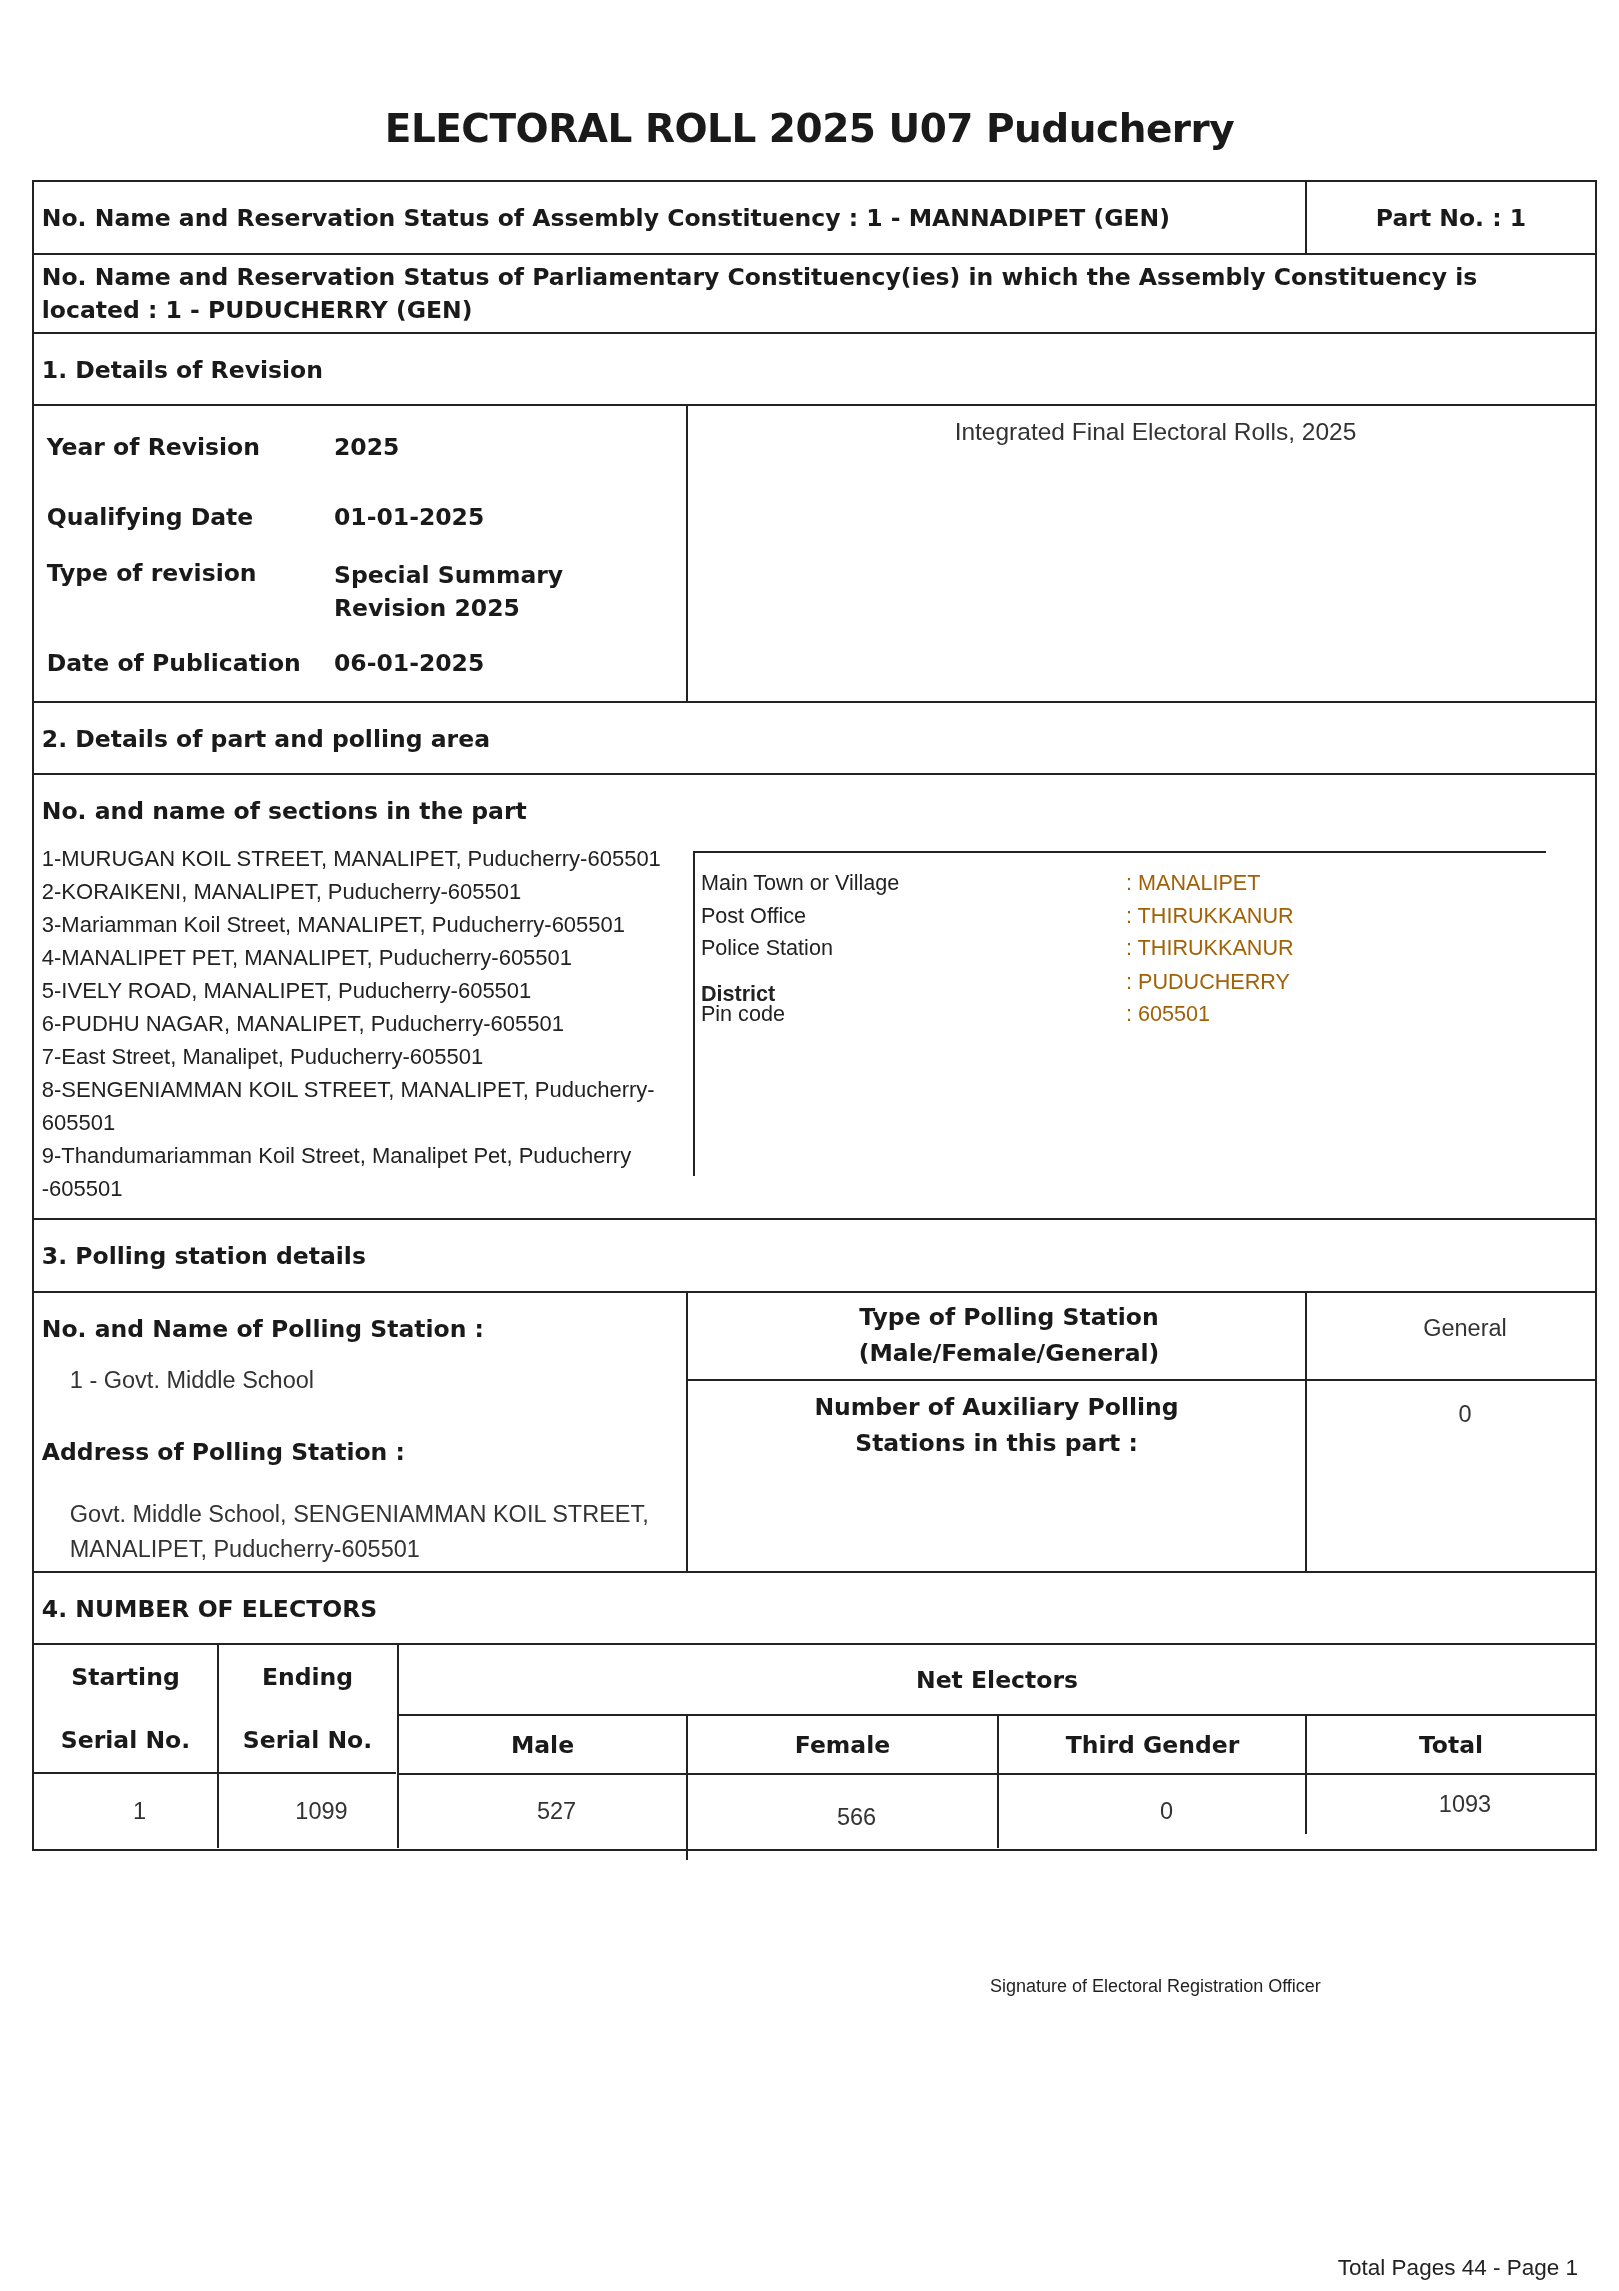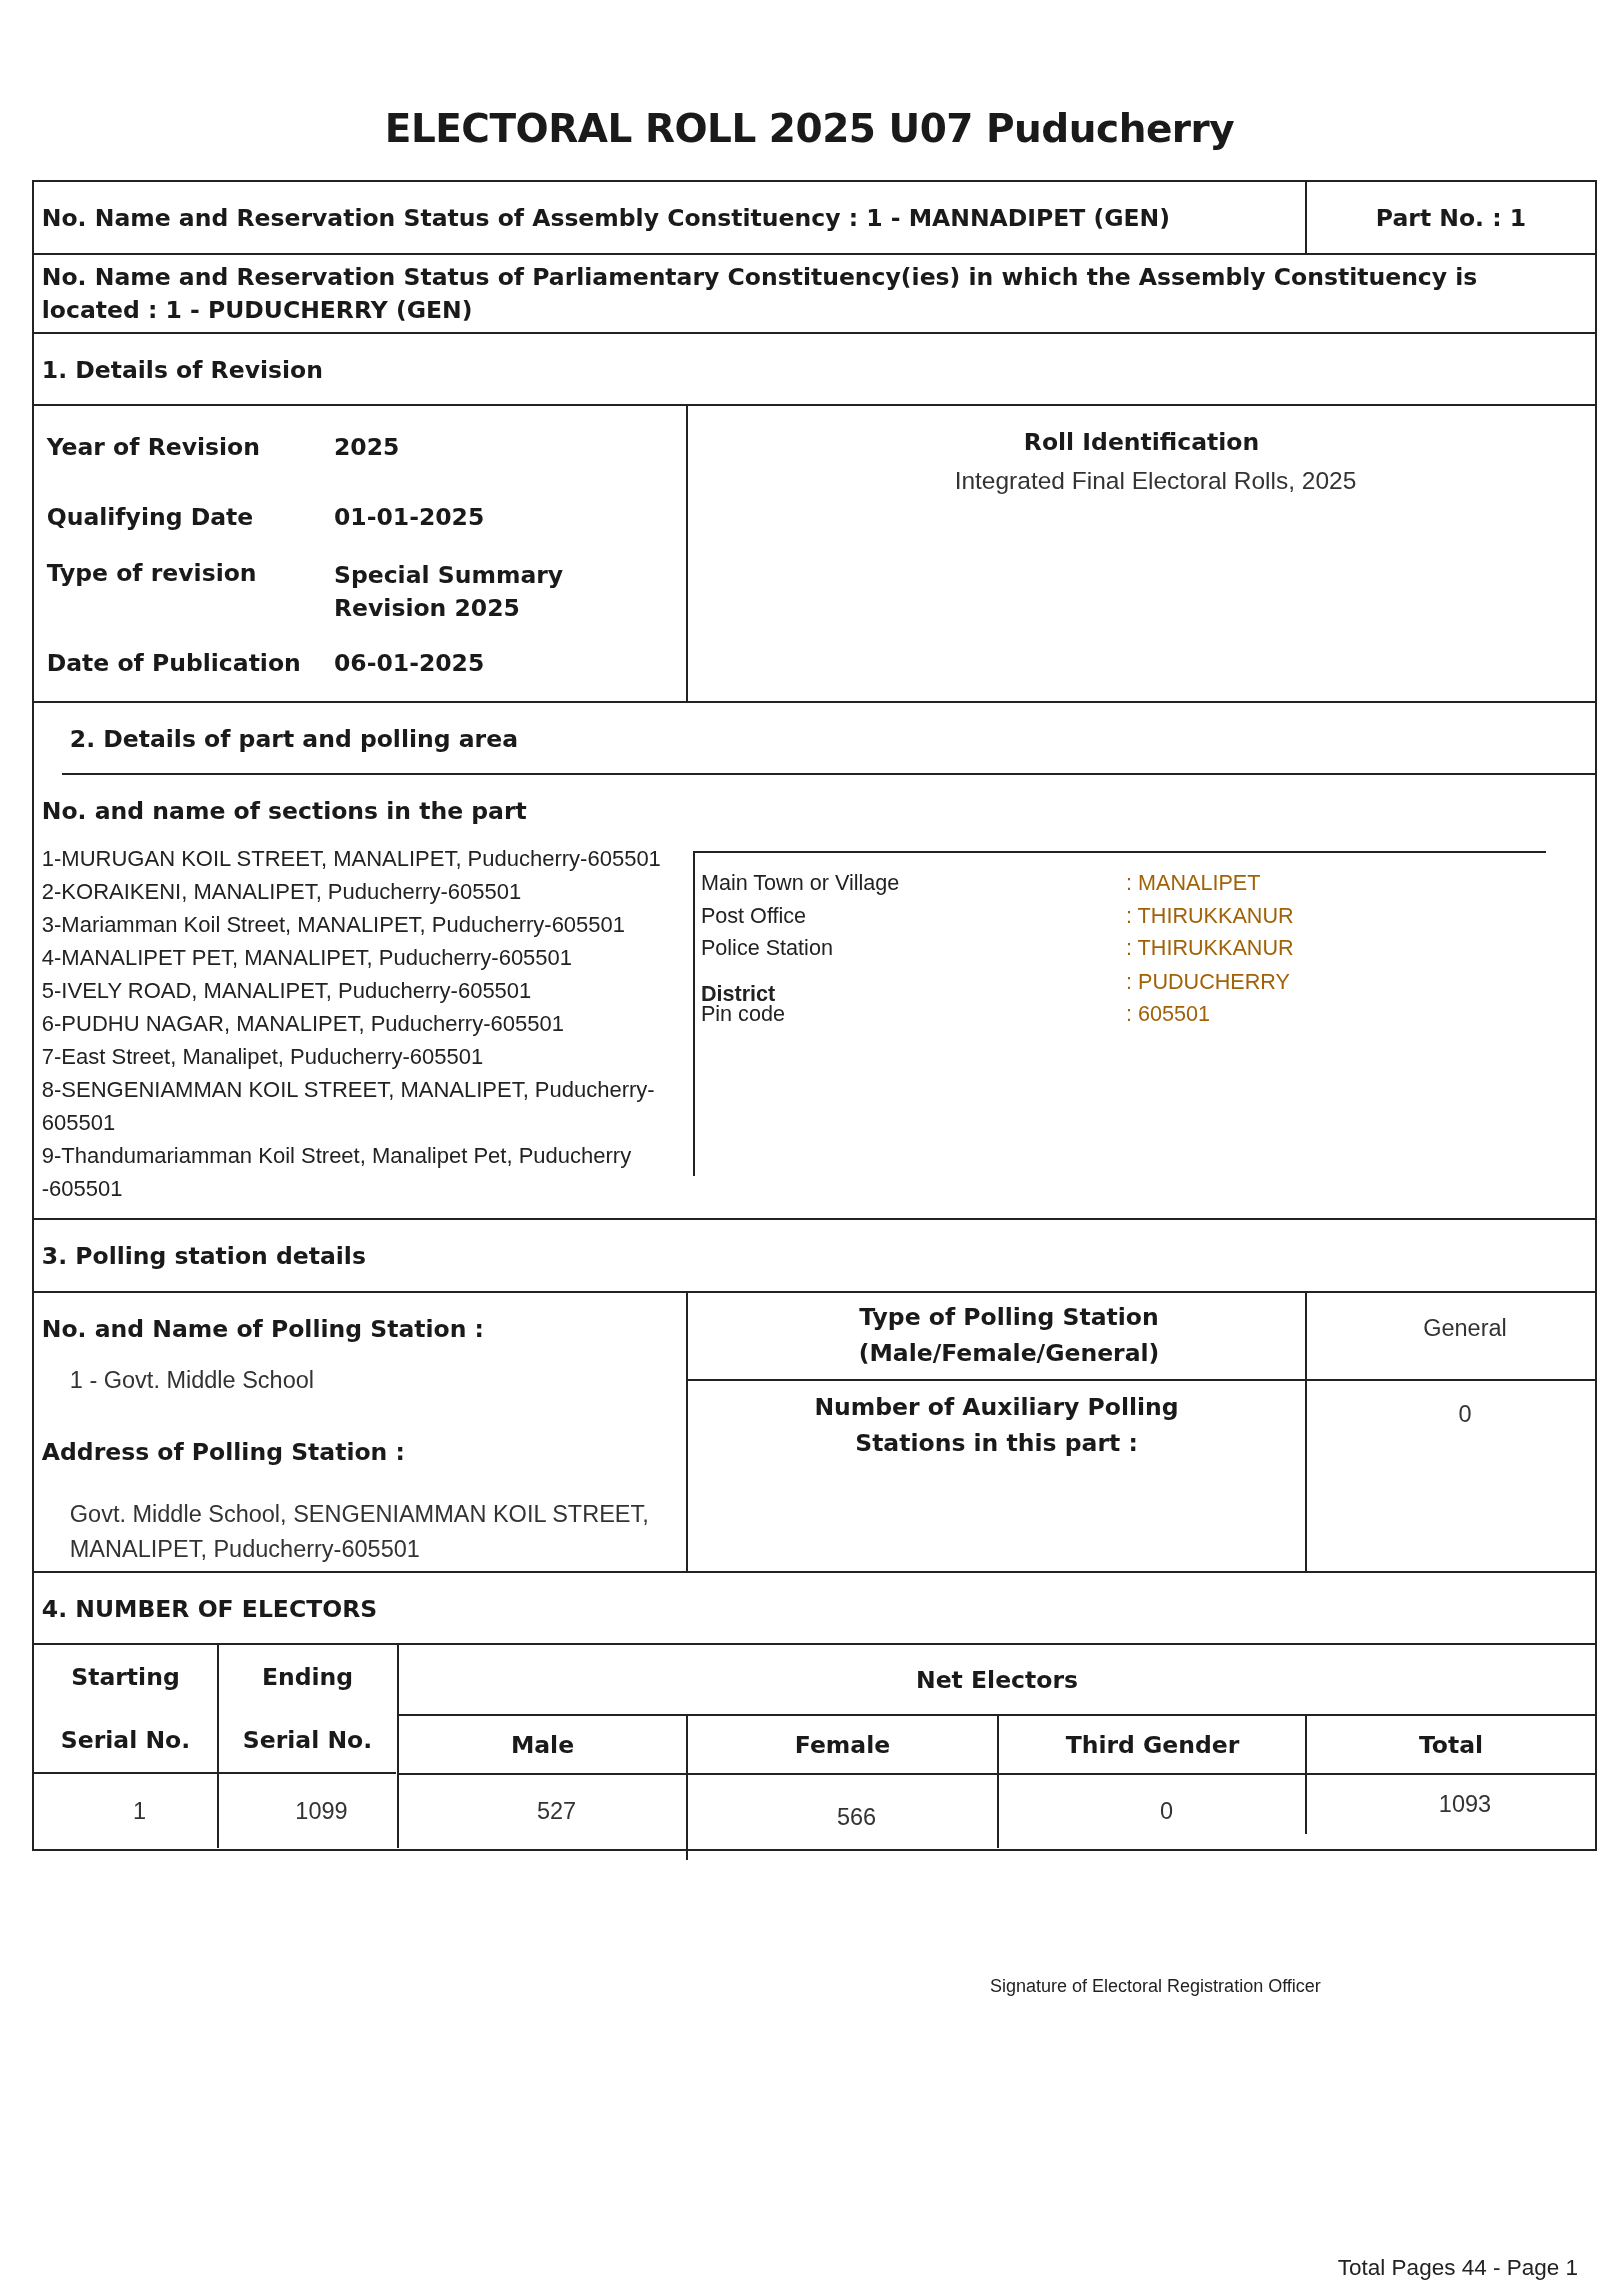--- a/index.html
+++ b/index.html
@@ -53,26 +53,25 @@
       <div class="kv" style="left:12.7px; top:27.4px;">Year of Revision</div>
       <div class="kv" style="left:300px; top:27.4px;">2025</div>
       <div class="kv" style="left:12.7px; top:97px;">Qualifying Date</div>
       <div class="kv" style="left:300px; top:97px;">01-01-2025</div>
       <div class="kv" style="left:12.7px; top:153px;">Type of revision</div>
       <div class="kv" style="left:300px; top:153px; width:333px; line-height:33px;">Special Summary Revision 2025</div>
       <div class="kv" style="left:12.7px; top:243px;">Date of Publication</div>
       <div class="kv" style="left:300px; top:243px;">06-01-2025</div>
     </div>
     <div class="cell vline" style="left:652px; right:0;">
-      <div class="b ctr" style="margin-top:21.6px;">Roll Identification</div>
       <div class="n ctr" style="margin-top:11.8px; font-size:24.5px;">Integrated Final Electoral Rolls, 2025</div>
     </div>
   </div>
 
-  <div class="row" style="height:72px;margin-left:28px;">
+  <div class="row" style="height:72px;">
     <div class="b pad" style="padding-top:21.6px;">2. Details of part and polling area</div>
   </div>
 
   <div class="row" style="height:445px;">
     <div class="b pad" style="padding-top:21.6px;">No. and name of sections in the part</div>
     <div class="sec-list" style="top:67px;">
       <div>1-MURUGAN KOIL STREET, MANALIPET, Puducherry-605501</div>
       <div>2-KORAIKENI,  MANALIPET, Puducherry-605501</div>
       <div>3-Mariamman Koil Street,  MANALIPET, Puducherry-605501</div>
       <div>4-MANALIPET PET, MANALIPET, Puducherry-605501</div>

